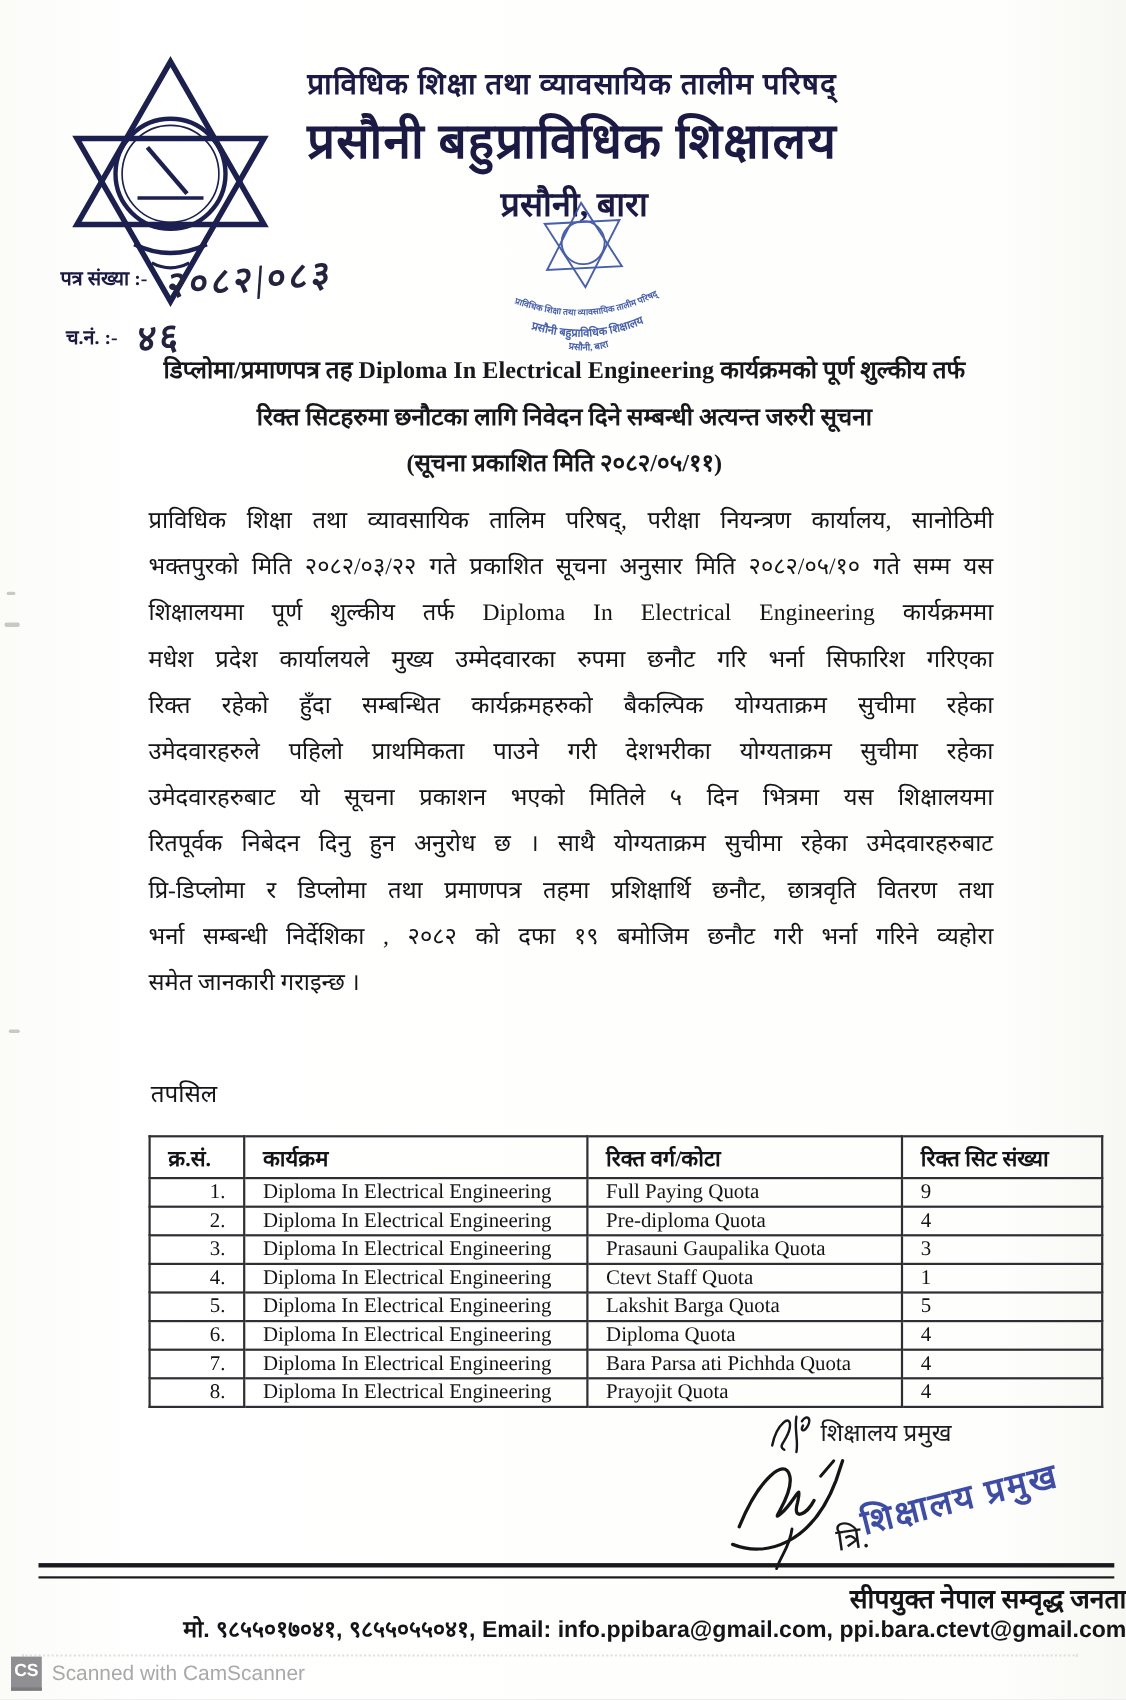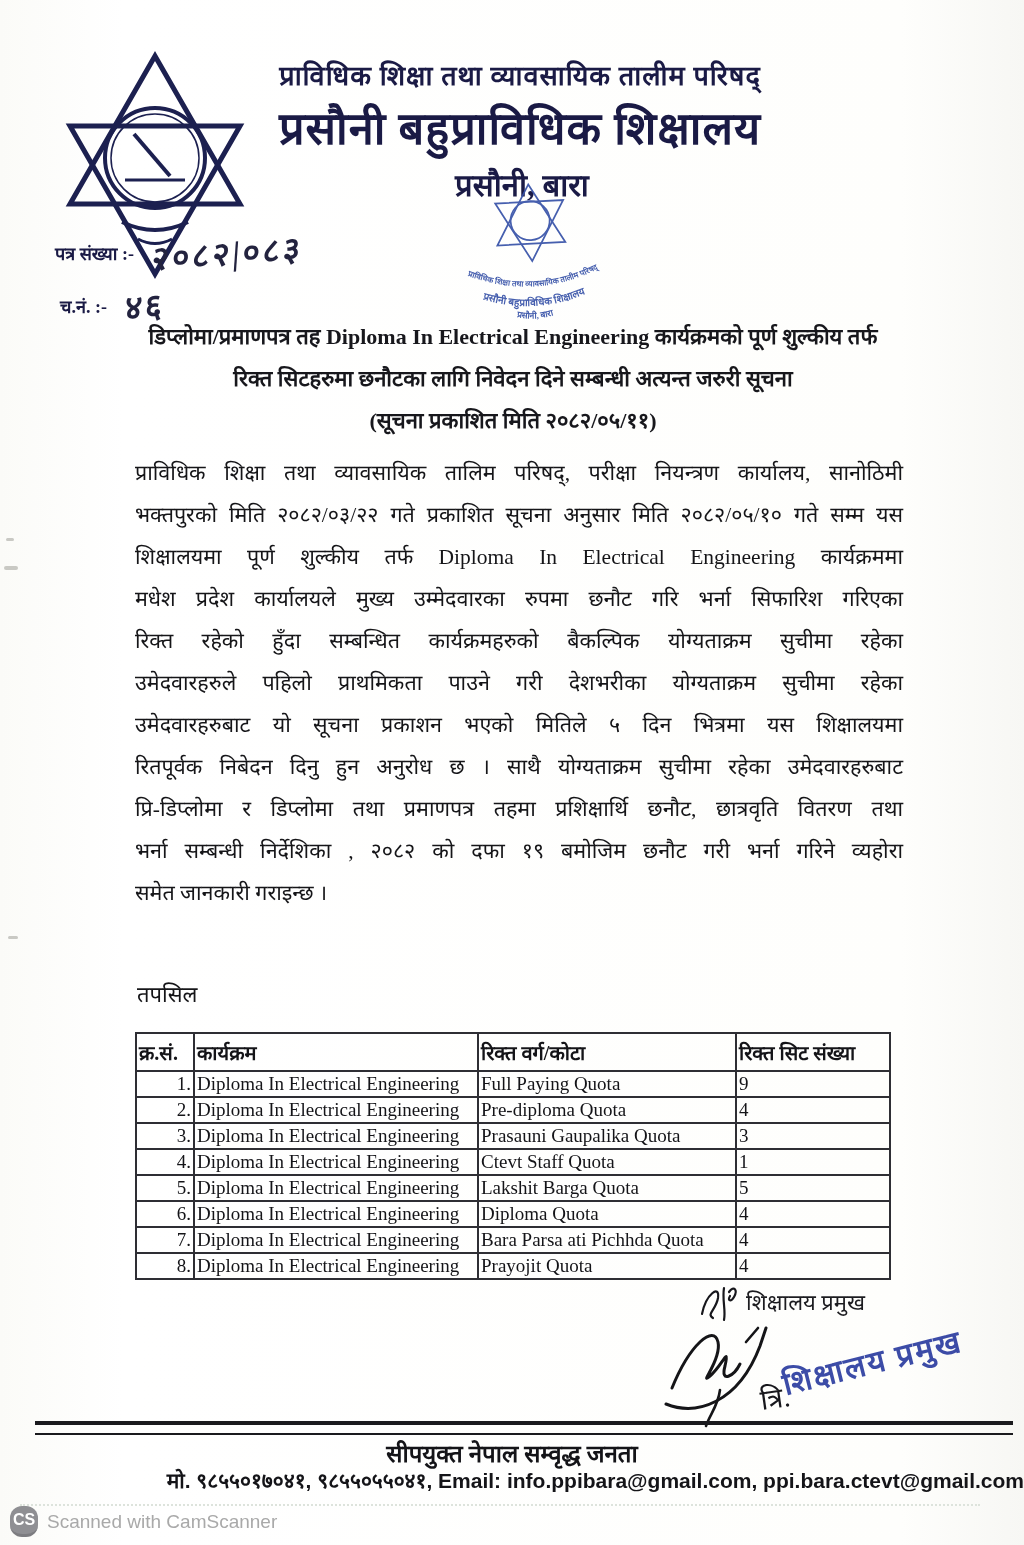--- a/index.html
+++ b/index.html
@@ -30,44 +30,44 @@
     font-weight:bold;font-size:22px;color:#17171c;}
   .title-block .tline{line-height:42px;}
   
   .body-block{left:135px;top:452px;width:768px;font-size:21.5px;color:#151518;}
   .body-line{line-height:42px;height:42px;text-align:justify;text-align-last:justify;white-space:nowrap;}
   .body-line.last{text-align-last:left;}
   .schedule{left:137px;top:978px;font-size:22px;color:#151518;}
   
   .seat-table{left:135px;top:1032px;position:absolute;border-collapse:collapse;
     font-size:19px;color:#141418;}
-  .seat-table th,.seat-table td{border:2px solid #2e2e34;padding:0 2px;margin-left:48px;}
+  .seat-table th,.seat-table td{border:2px solid #2e2e34;padding:0 16px;margin-left:48px;}
   .seat-table th{height:36px;font-size:20px;font-weight:bold;text-align:left;}
   .seat-table td{height:24px;}
   .col-sn{width:52px;} .col-prog{width:278px;} .col-quota{width:252px;} .col-seats{width:148px;}
   .c-sn{text-align:right;padding-right:6px;}
   
   .sig-label-row{left:698px;top:1280px;display:flex;align-items:flex-start;}
   .sig-designation{font-size:22px;color:#1c1c20;margin-left:4px;margin-top:6px;}
   .sig-main{left:662px;top:1316px;}
   .sig-prefix{left:760px;top:1378px;font-size:28px;color:#17171c;transform:rotate(-8deg);}
   .sig-stamp{left:788px;top:1362px;font-size:31px;font-weight:bold;
     color:var(--sign-stamp-blue,#2c3da0);transform:rotate(-14deg);transform-origin:left bottom;
     letter-spacing:2px;white-space:nowrap;opacity:.92;}
   
   .footer-rule{left:35px;top:1421px;width:978px;height:8px;
     border-top:4px solid #1a1a1e;border-bottom:2px solid #1a1a1e;}
-  .slogan{left:0;top:1436px;width:1024px;text-align:center;font-size:24px;font-weight:bold;color:#141418;}
+  .slogan{left:0;top:1436px;width:1024px;text-align:right;font-size:24px;font-weight:bold;color:#141418;}
   .contact{left:0;top:1466px;width:1024px;text-align:right;font-size:21px;font-weight:bold;color:#141418;
     font-family:"Liberation Sans","DejaVu Sans",sans-serif;}
   .noise-line{left:20px;top:1504px;width:960px;border-top:2px dotted #dde3dc;}
   
   .watermark{left:10px;top:1506px;display:flex;align-items:center;
     font-family:"Liberation Sans","DejaVu Sans",sans-serif;}
-  .cs-badge{width:28px;height:28px;border-radius:12px;background:#8f8f93;color:#ffffff;
+  .cs-badge{width:28px;height:28px;border-radius:0;background:#8f8f93;color:#ffffff;
     font-size:16px;font-weight:bold;display:flex;align-items:center;justify-content:center;
     border-bottom:3px solid #7c7c80;}
   .wm-text{margin-left:9px;font-size:19px;color:var(--watermark-gray,#a9a9a9);}
   
   .speck{background:#c9c9c4;border-radius:2px;}
 </style>
 </head>
 <body>
 
 <div class="page">

